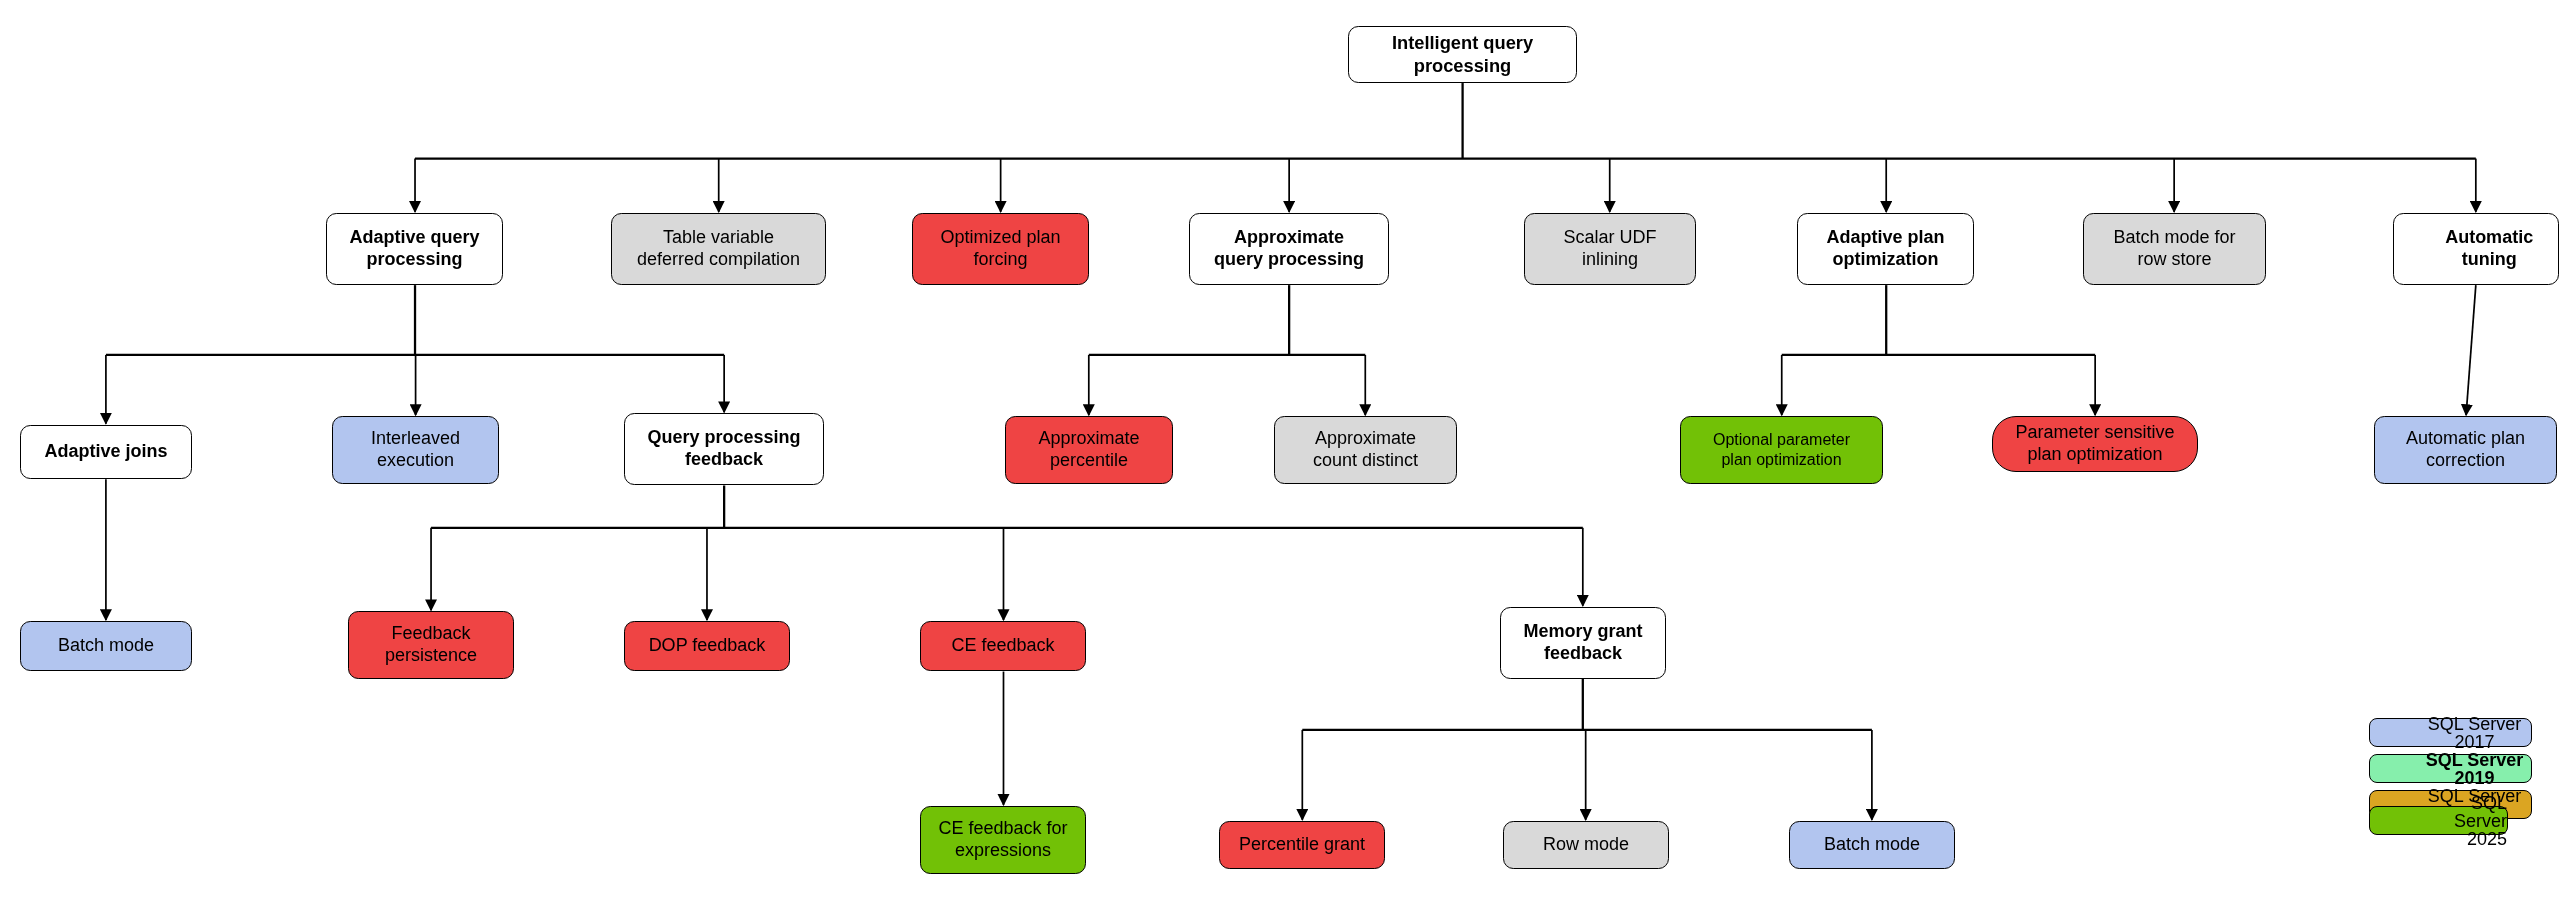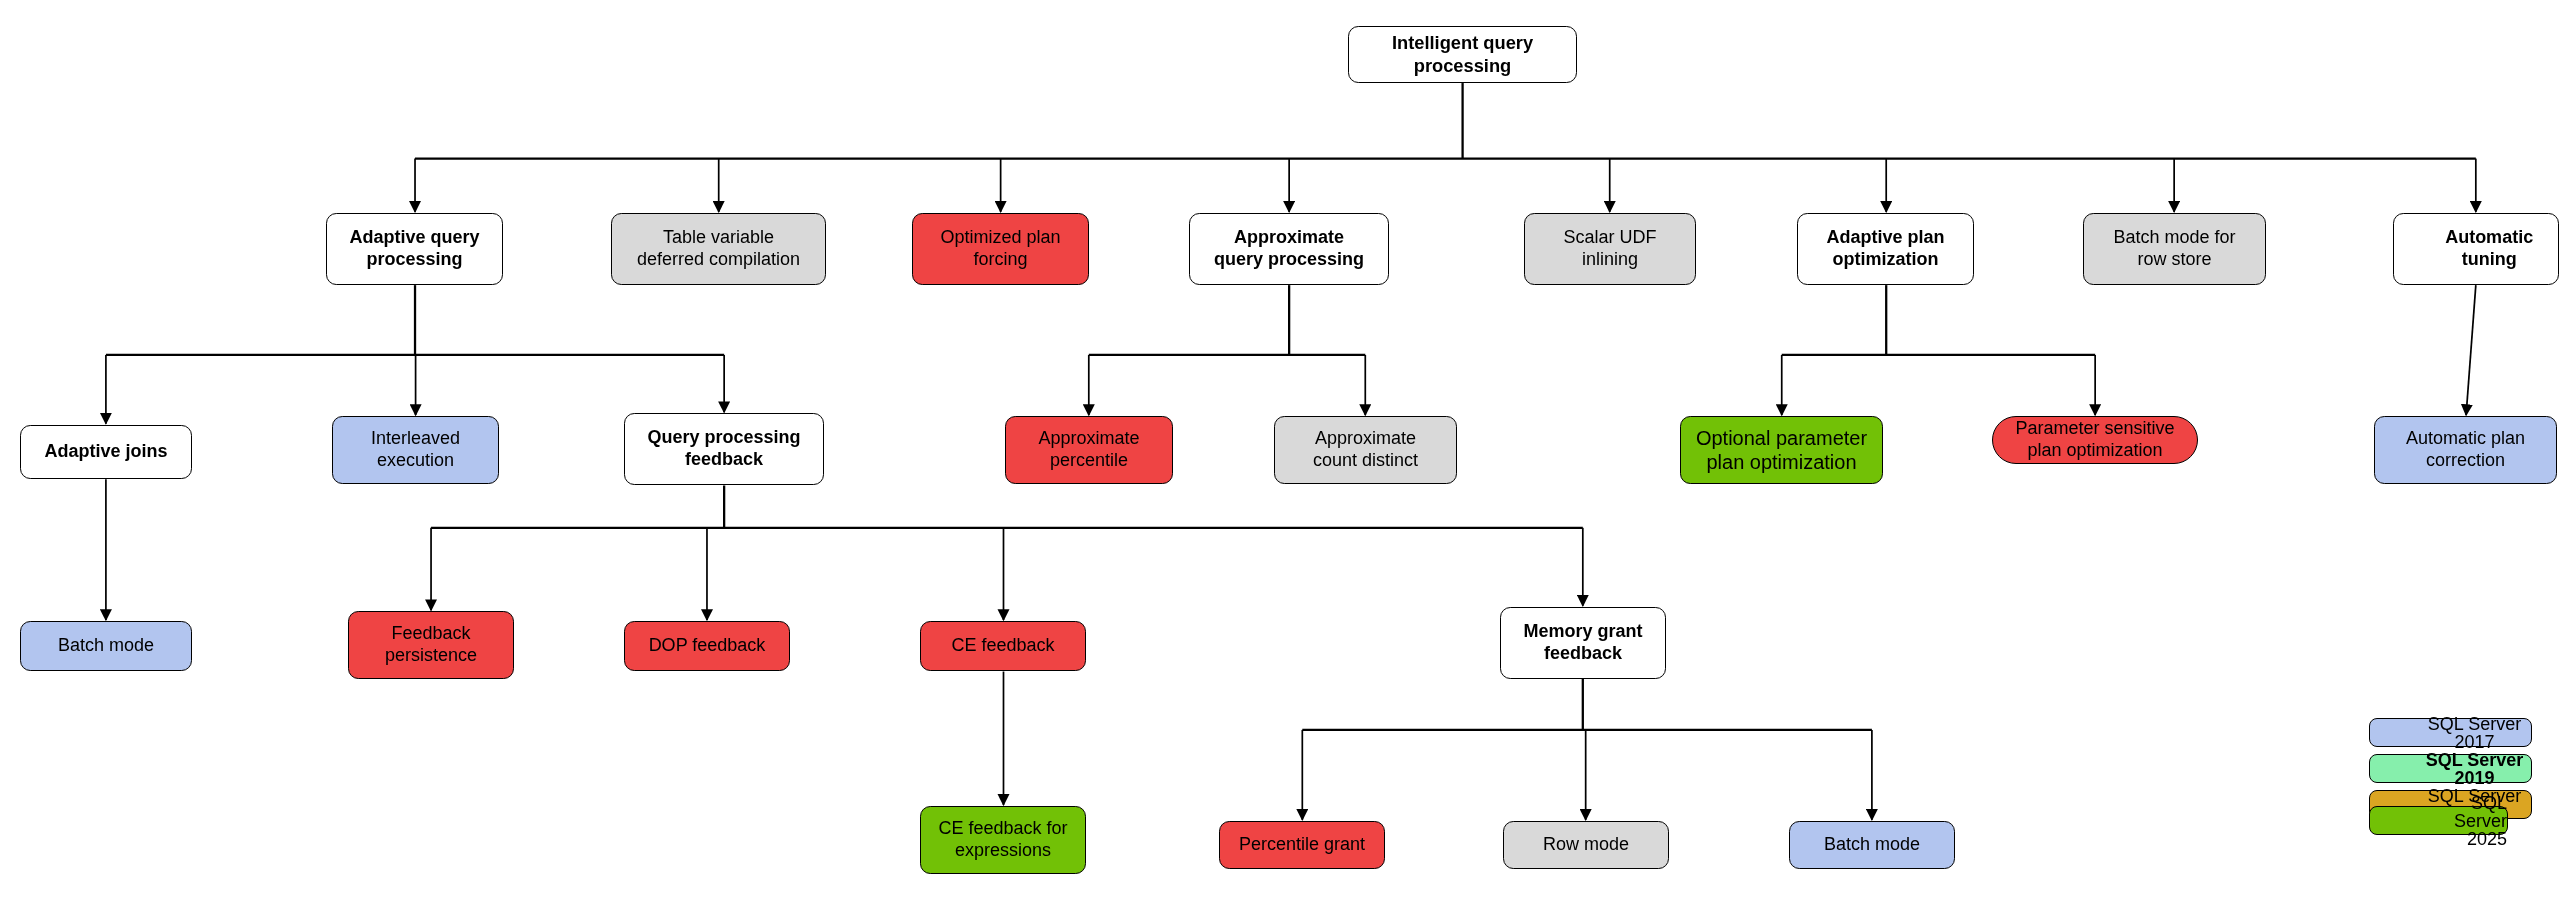--- a/index.html
+++ b/index.html
@@ -129,23 +129,23 @@
 tuning</div>
       <div class="node white bold" style="left: 20px; top: 425px; width: 172px; height: 54px; font-size: 18px;">Adaptive joins</div>
       <div class="node blue" style="left: 332px; top: 416px; width: 167px; height: 68px; font-size: 18px;">Interleaved
 execution</div>
       <div class="node white bold" style="left: 624px; top: 413px; width: 200px; height: 72px; font-size: 18px;">Query processing
 feedback</div>
       <div class="node orange" style="left: 1005px; top: 416px; width: 168px; height: 68px; font-size: 18px;">Approximate
 percentile</div>
       <div class="node gray" style="left: 1274px; top: 416px; width: 183px; height: 68px; font-size: 18px;">Approximate
 count distinct</div>
-      <div class="node green" style="left: 1680px; top: 416px; width: 203px; height: 68px; font-size: 20px;">Optional parameter
+      <div class="node green" style="left: 1680px; top: 416px; width: 203px; height: 68px; font-size: 16px;">Optional parameter
 plan optimization</div>
-      <div class="node orange" style="left: 1992px; top: 416px; width: 206px; height: 48px; font-size: 18px; border-radius: 24px;">Parameter sensitive
+      <div class="node orange" style="left: 1992px; top: 416px; width: 206px; height: 56px; font-size: 18px; border-radius: 24px;">Parameter sensitive
 plan optimization</div>
       <div class="node blue" style="left: 2374px; top: 416px; width: 183px; height: 68px; font-size: 18px;">Automatic plan
 correction</div>
       <div class="node blue" style="left: 20px; top: 621px; width: 172px; height: 50px; font-size: 18px;">Batch mode</div>
       <div class="node orange" style="left: 348px; top: 611px; width: 166px; height: 68px; font-size: 18px;">Feedback
 persistence</div>
       <div class="node orange" style="left: 624px; top: 621px; width: 166px; height: 50px; font-size: 18px;">DOP feedback</div>
       <div class="node orange" style="left: 920px; top: 621px; width: 166px; height: 50px; font-size: 18px;">CE feedback</div>
       <div class="node white bold" style="left: 1500px; top: 607px; width: 166px; height: 72px; font-size: 18px;">Memory grant
 feedback</div>

